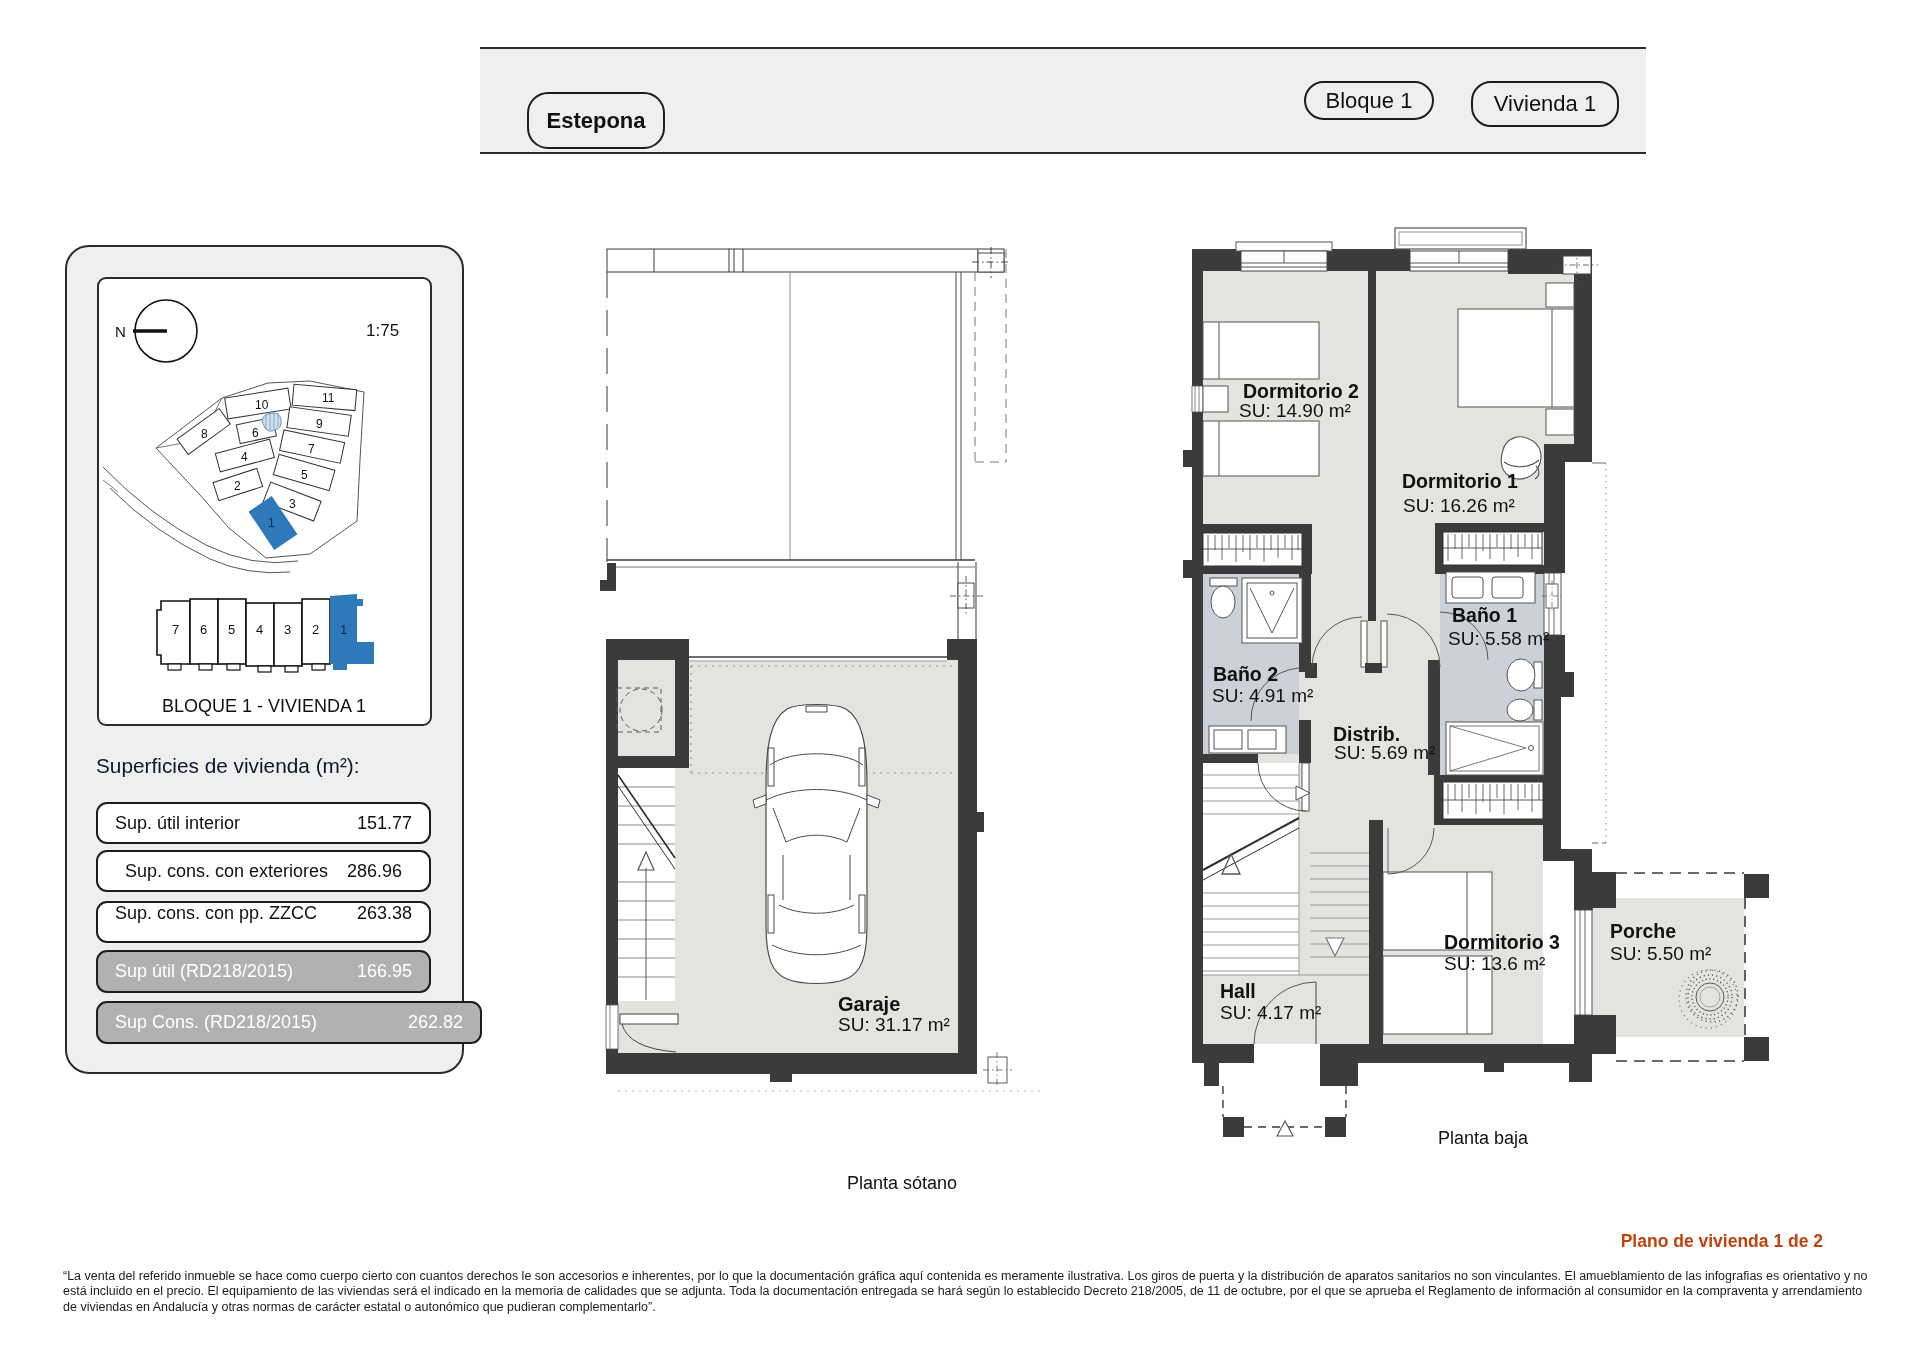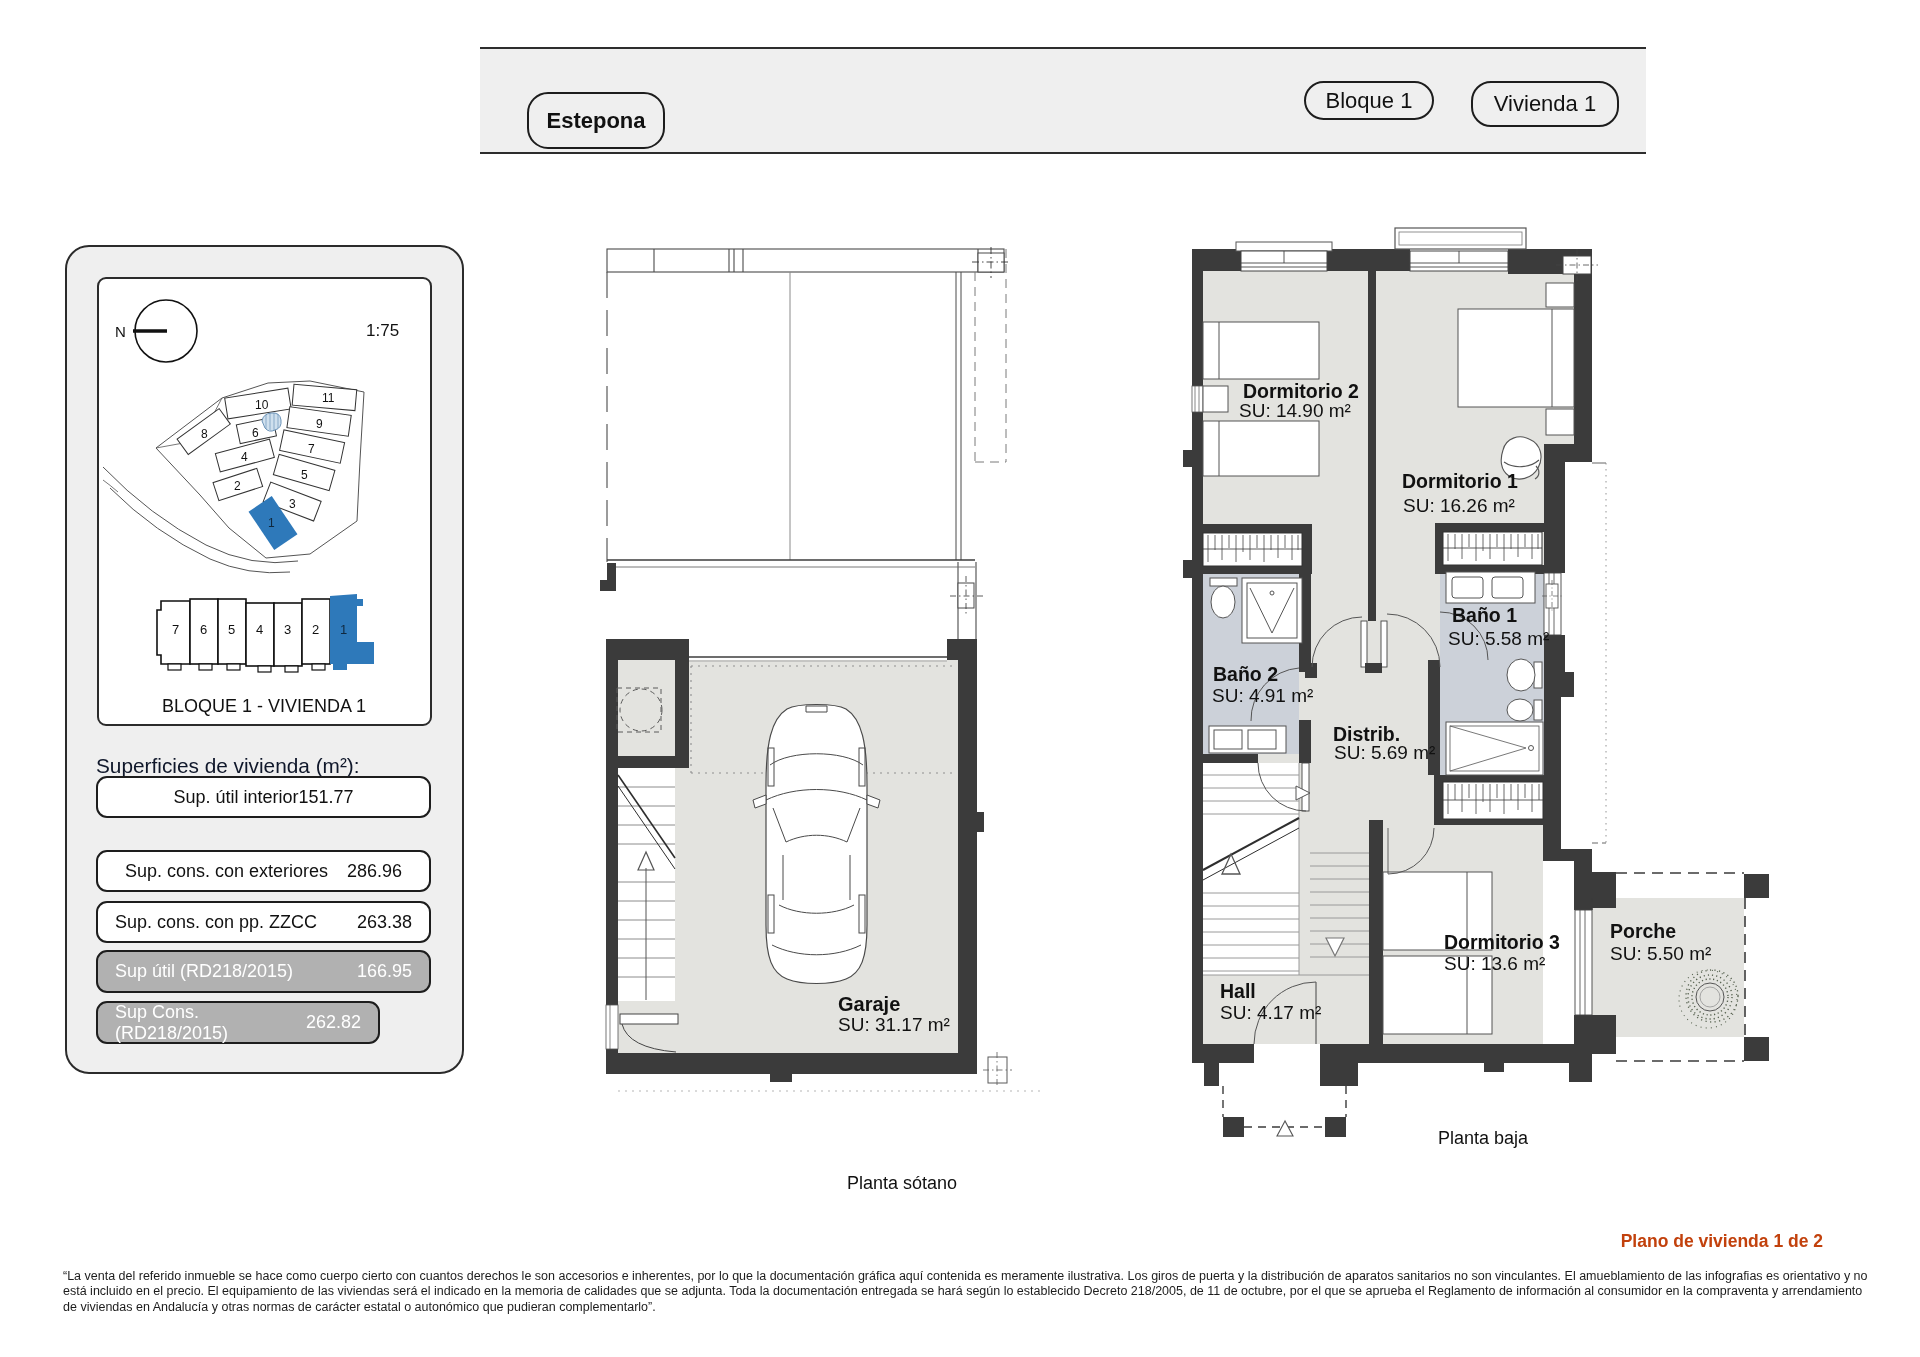--- a/index.html
+++ b/index.html
@@ -127,41 +127,41 @@
     <text x="284" y="634">3</text>
     <text x="312" y="634">2</text>
     <text x="340" y="634" fill="#10293f">1</text>
   </g>
 
   <text x="264" y="712" font-size="18" fill="#111" text-anchor="middle">BLOQUE 1 - VIVIENDA 1</text>
 </svg>
 
 <div class="abs" style="left:96px;top:754px;font-size:20.8px;color:#0f172a;">Superficies de vivienda (m²):</div>
 
-<div class="abs" style="left:96px;top:776px;width:335px;height:42px;background:#fff;border:2px solid #1d1d1d;border-radius:11px;box-sizing:border-box;display:flex;align-items:center;justify-content:center;padding:0 17px;font-size:18px;color:#111;">
+<div class="abs" style="left:96px;top:802px;width:335px;height:42px;background:#fff;border:2px solid #1d1d1d;border-radius:11px;box-sizing:border-box;display:flex;align-items:center;justify-content:space-between;padding:0 17px;font-size:18px;color:#111;">
     <span>Sup. útil interior</span>
     <span>151.77</span>
   </div>
 
 <div class="abs" style="left:96px;top:850px;width:335px;height:42px;background:#fff;border:2px solid #1d1d1d;border-radius:11px;box-sizing:border-box;display:flex;align-items:center;justify-content:space-between;padding:0 27px;font-size:18px;color:#111;">
     <span>Sup. cons. con exteriores</span>
     <span>286.96</span>
   </div>
 
-<div class="abs" style="left:96px;top:901px;width:335px;height:42px;background:#fff;border:2px solid #1d1d1d;border-radius:11px;box-sizing:border-box;display:flex;align-items:center;justify-content:space-between;padding:0 17px;font-size:18px;color:#111;">
+<div class="abs" style="left:96px;top:901px;width:335px;height:42px;background:#fff;border:2px solid #1d1d1d;border-radius:11px;box-sizing:border-box;display:flex;align-items:flex-start;justify-content:space-between;padding:0 17px;font-size:18px;color:#111;">
     <span>Sup. cons. con pp. ZZCC</span>
     <span>263.38</span>
   </div>
 
 <div class="abs" style="left:96px;top:950px;width:335px;height:43px;background:#b1b1b1;border:2px solid #1d1d1d;border-radius:11px;box-sizing:border-box;display:flex;align-items:center;justify-content:space-between;padding:16px 17px;font-size:18px;color:#fff;">
     <span>Sup útil (RD218/2015)</span>
     <span>166.95</span>
   </div>
 
-<div class="abs" style="left:96px;top:1001px;width:284px;height:43px;background:#b1b1b1;border:2px solid #1d1d1d;border-radius:11px;box-sizing:border-box;display:flex;align-items:center;justify-content:space-between;padding:0 17px;font-size:18px;color:#fff;">
+<div class="abs" style="left:96px;top:1001px;width:386px;height:43px;background:#b1b1b1;border:2px solid #1d1d1d;border-radius:11px;box-sizing:border-box;display:flex;align-items:center;justify-content:space-between;padding:0 17px;font-size:18px;color:#fff;">
     <span>Sup Cons. (RD218/2015)</span>
     <span>262.82</span>
   </div>
 
 <svg id="sotano" class="abs" style="left:590px;top:240px;" width="470" height="870" viewBox="590 240 470 870">
 
   <g fill="none" stroke="#4a4a4a" stroke-width="1.1">
     <rect x="607" y="249" width="397" height="23"></rect>
     <line x1="654" y1="249" x2="654" y2="272"></line>
     <line x1="729" y1="249" x2="729" y2="272"></line>

